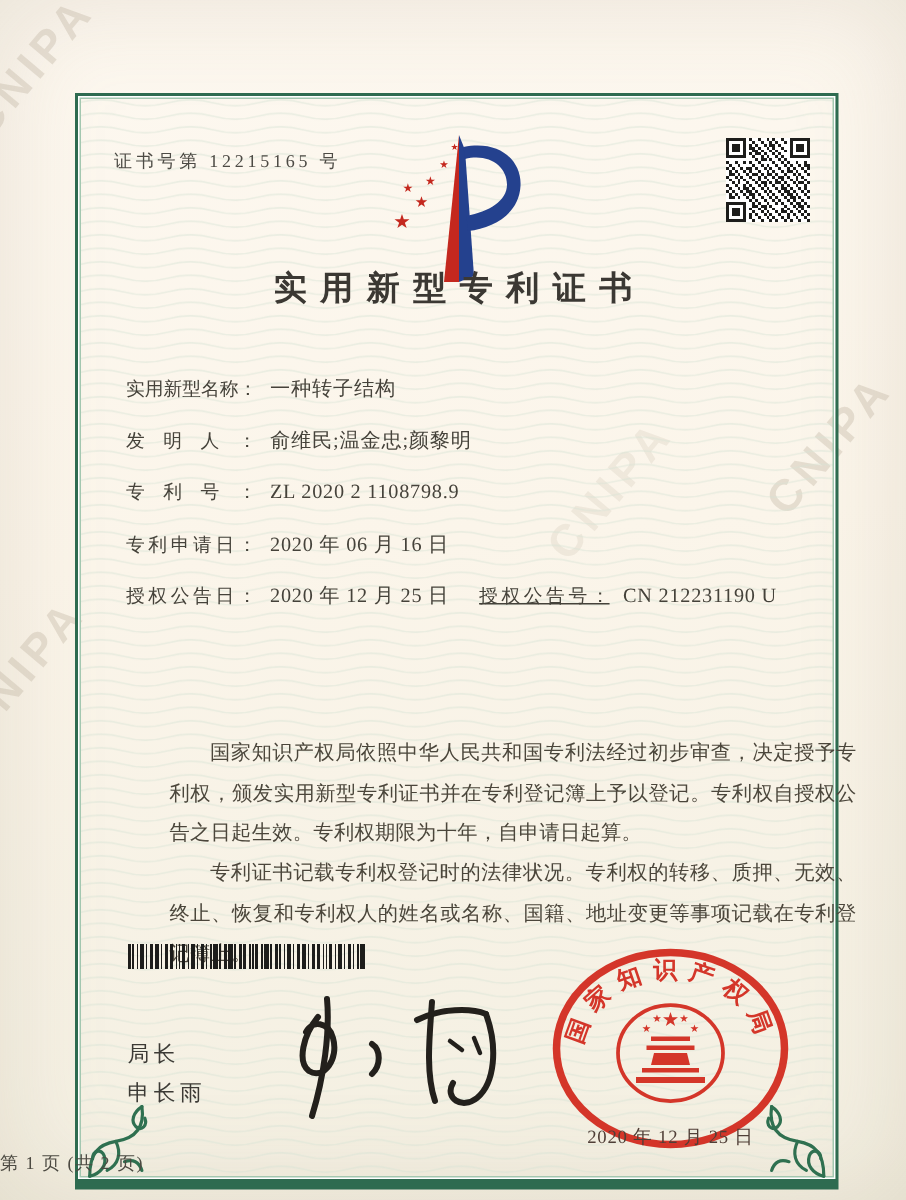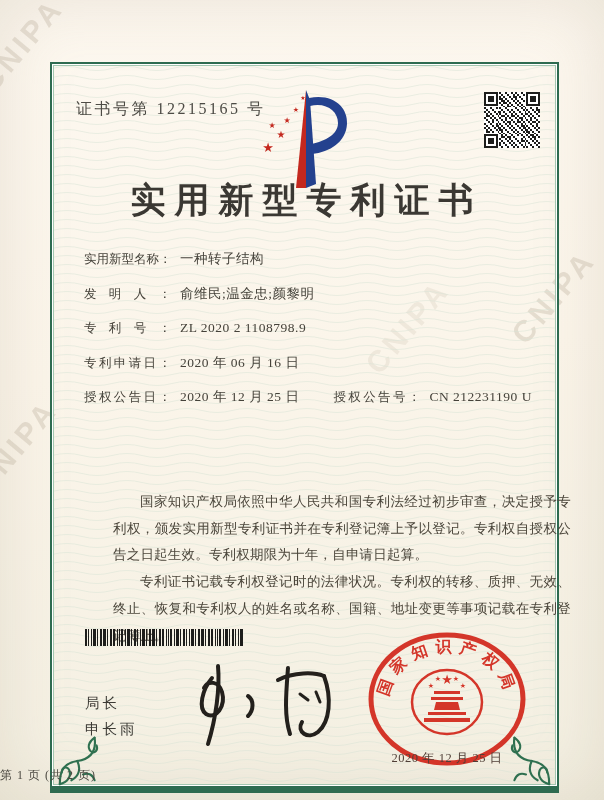--- a/index.html
+++ b/index.html
@@ -13,32 +13,32 @@
   
   .wm{position:absolute;font-family:"Liberation Sans",sans-serif;font-weight:700;
       font-size:30px;color:rgba(178,166,146,0.30);letter-spacing:4px;
       transform:rotate(-50deg);white-space:nowrap;pointer-events:none;}
   
   .frame{position:absolute;left:50px;top:62px;width:509px;height:731px;box-sizing:border-box;
       border:2px solid #2e6b50;border-bottom:7px solid #2e6b50;
       box-shadow:inset 0 0 0 1px #ffffff, inset 0 0 0 2px #a3c7b0;}
   .guilloche{position:absolute;left:52px;top:64px;width:505px;height:722px;opacity:0.5;}
   
-  .certno{left:76px;top:99px;font-size:16px;letter-spacing:2.5px;color:#4d4b45;}
-  
-  .title{left:0;right:0;top:177px;text-align:center;font-size:35px;font-weight:700;
+  .certno{left:76px;top:99px;font-size:12px;letter-spacing:2.5px;color:#4d4b45;}
+  
+  .title{left:0;right:0;top:177px;text-align:center;font-size:22px;font-weight:700;
       letter-spacing:9px;text-indent:9px;color:#3b3833;}
   
   .fields{left:84px;top:249px;display:flex;flex-direction:column;gap:14.5px;
       font-size:13.5px;color:#45423a;}
   .frow{height:20px;line-height:20px;white-space:nowrap;}
   .flabel{display:inline-block;width:87px;font-size:12.5px;
       text-align:justify;text-align-last:justify;vertical-align:bottom;}
   .fvalue{margin-left:9px;letter-spacing:0.5px;}
-  .fvalue2{margin-left:34px;}
+  .fvalue2{margin-left:20px;text-decoration:underline;}
   
   .paras{left:76px;top:489px;width:458px;font-size:13.5px;line-height:1.98;
       text-align:justify;color:#4b463b;letter-spacing:0.2px;margin-left:37px;}
   .paras p{margin:0;text-indent:2em;}
   
   .signer{left:85px;top:690px;font-size:14.5px;letter-spacing:3px;color:#3c3a35;line-height:26px;}
   .footerline{left:0;right:0;top:767px;text-align:left;font-size:12px;
       color:#4c4a42;letter-spacing:1px;}
   .seal{opacity:0.93;}
 </style>

